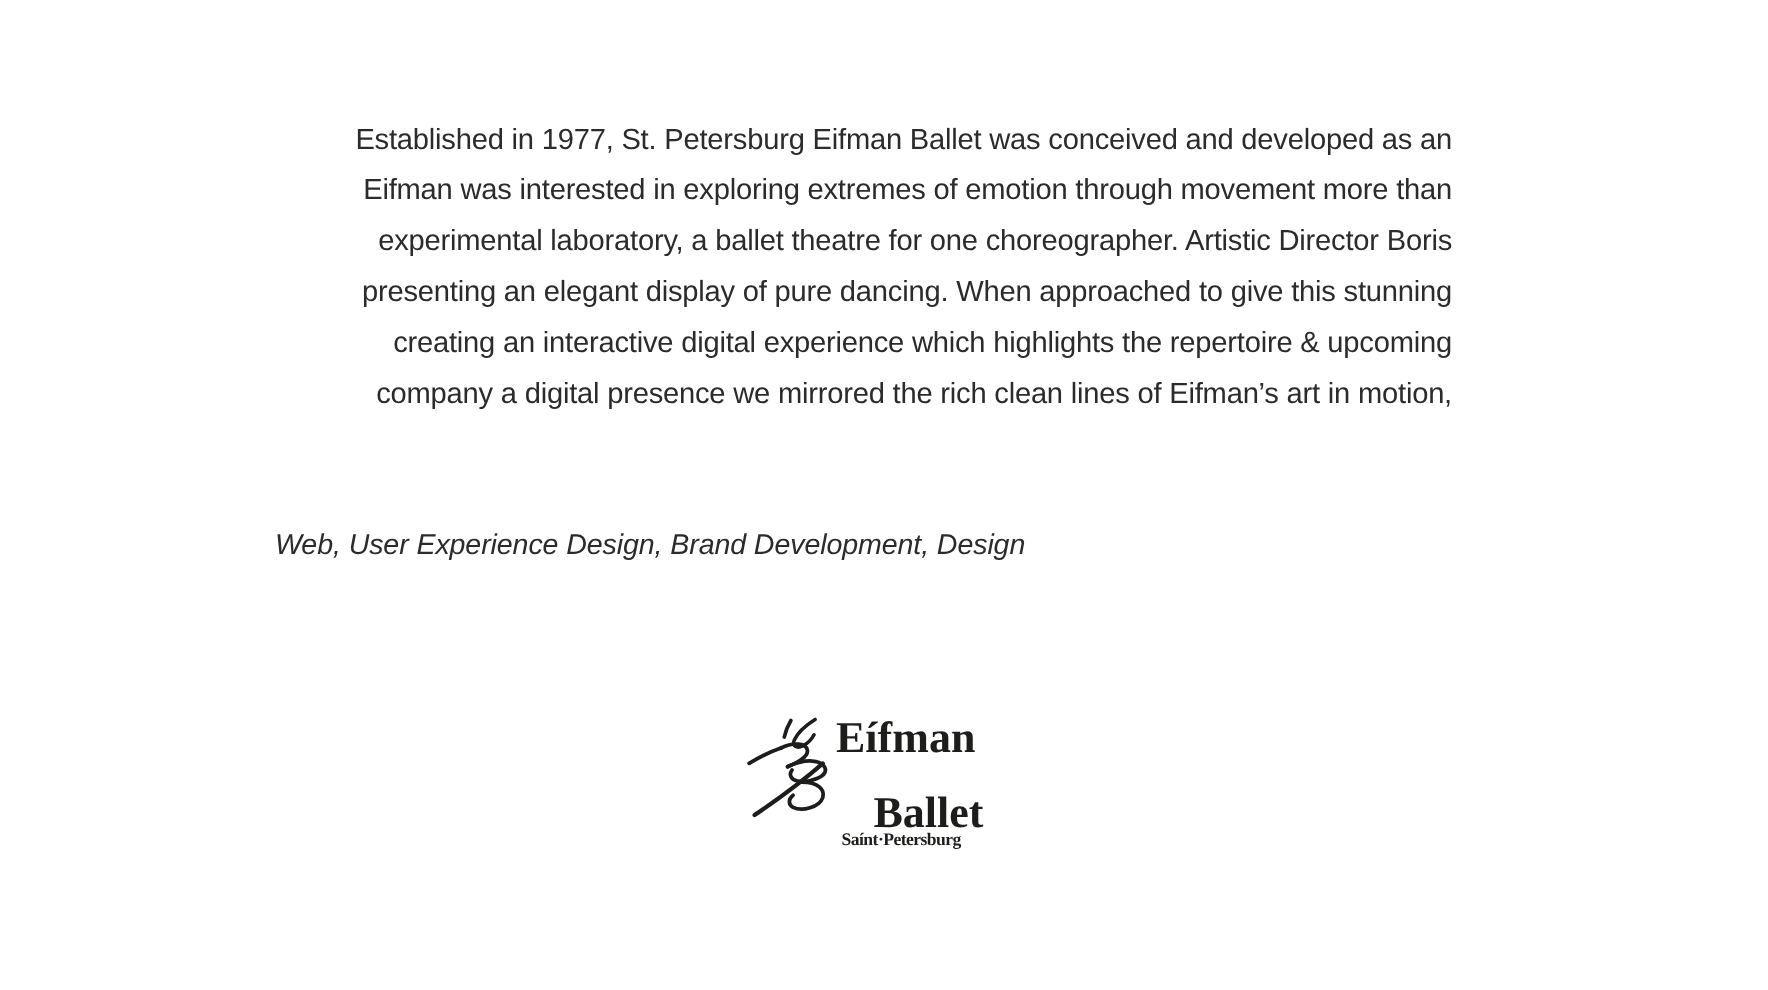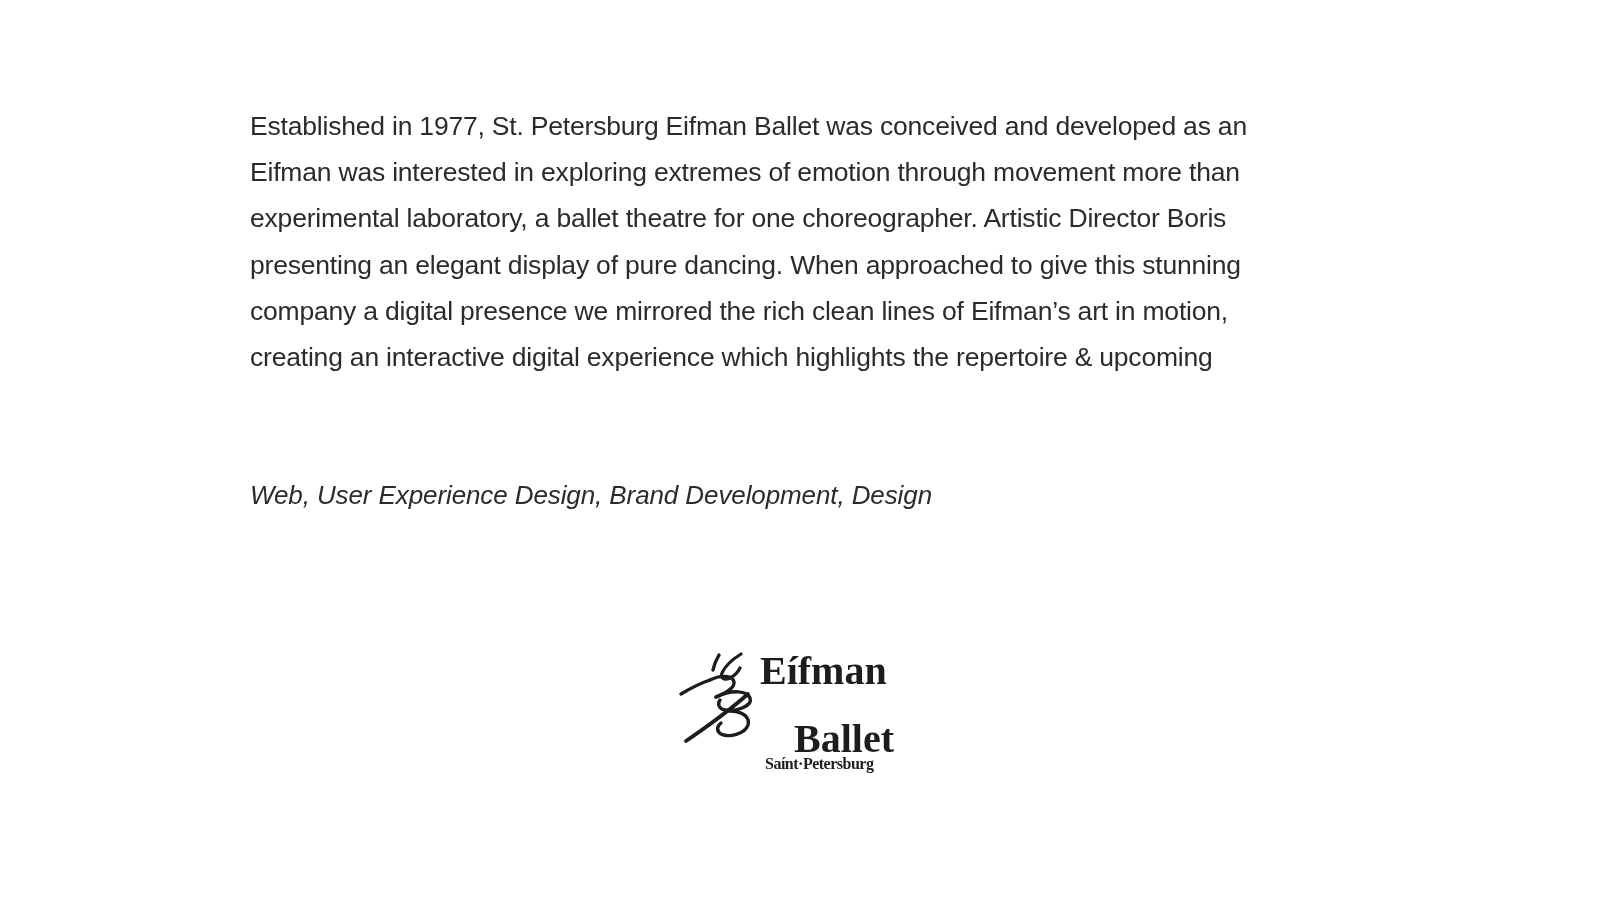--- a/index.html
+++ b/index.html
@@ -13,21 +13,21 @@
     height: 900px;
     background: #ffffff;
     overflow: hidden;
     font-family: "Liberation Sans", "DejaVu Sans", sans-serif;
   }
   .description {
     position: absolute;
     left: 250px;
     top: 103px;
     width: 1070px;
-    text-align: left;
+    text-align: right;
     color: #2b2b2b;
     font-size: 26.5px;
     line-height: 46.2px;
     letter-spacing: -0.2px;
     font-weight: 400;
   }
   .desc-line {
     white-space: nowrap;
   }
   .services {
@@ -85,22 +85,22 @@
 </head>
 <body>
 
 <div class="page">
 
   <div class="description">
       <div class="desc-line">Established in 1977, St. Petersburg Eifman Ballet was conceived and developed as an</div>
       <div class="desc-line">Eifman was interested in exploring extremes of emotion through movement more than</div>
       <div class="desc-line">experimental laboratory, a ballet theatre for one choreographer. Artistic Director Boris</div>
       <div class="desc-line">presenting an elegant display of pure dancing. When approached to give this stunning</div>
+      <div class="desc-line">creating an interactive digital experience which highlights the repertoire &amp; upcoming</div>
       <div class="desc-line">company a digital presence we mirrored the rich clean lines of Eifman’s art in motion,</div>
-      <div class="desc-line">creating an interactive digital experience which highlights the repertoire &amp; upcoming</div>
     </div>
 
   <div class="services">Web, User Experience Design, Brand Development, Design</div>
 
   <div class="logo">
     <svg class="logo-mark" viewBox="0 0 82 92" width="82" height="92" aria-hidden="true">
       <g fill="none" stroke="#1d1d1b" stroke-linecap="round">
         <path d="M43,3 C40,8 38,13 37,18" stroke-width="3.4"></path>
         <path d="M65,2 C57,7 49,14 46,21 C44,26 48,29 54,26 C58,24 62,20 64,16" stroke-width="3.2"></path>
         <path d="M5,42 C15,36 25,31 34,28" stroke-width="3.4"></path>

